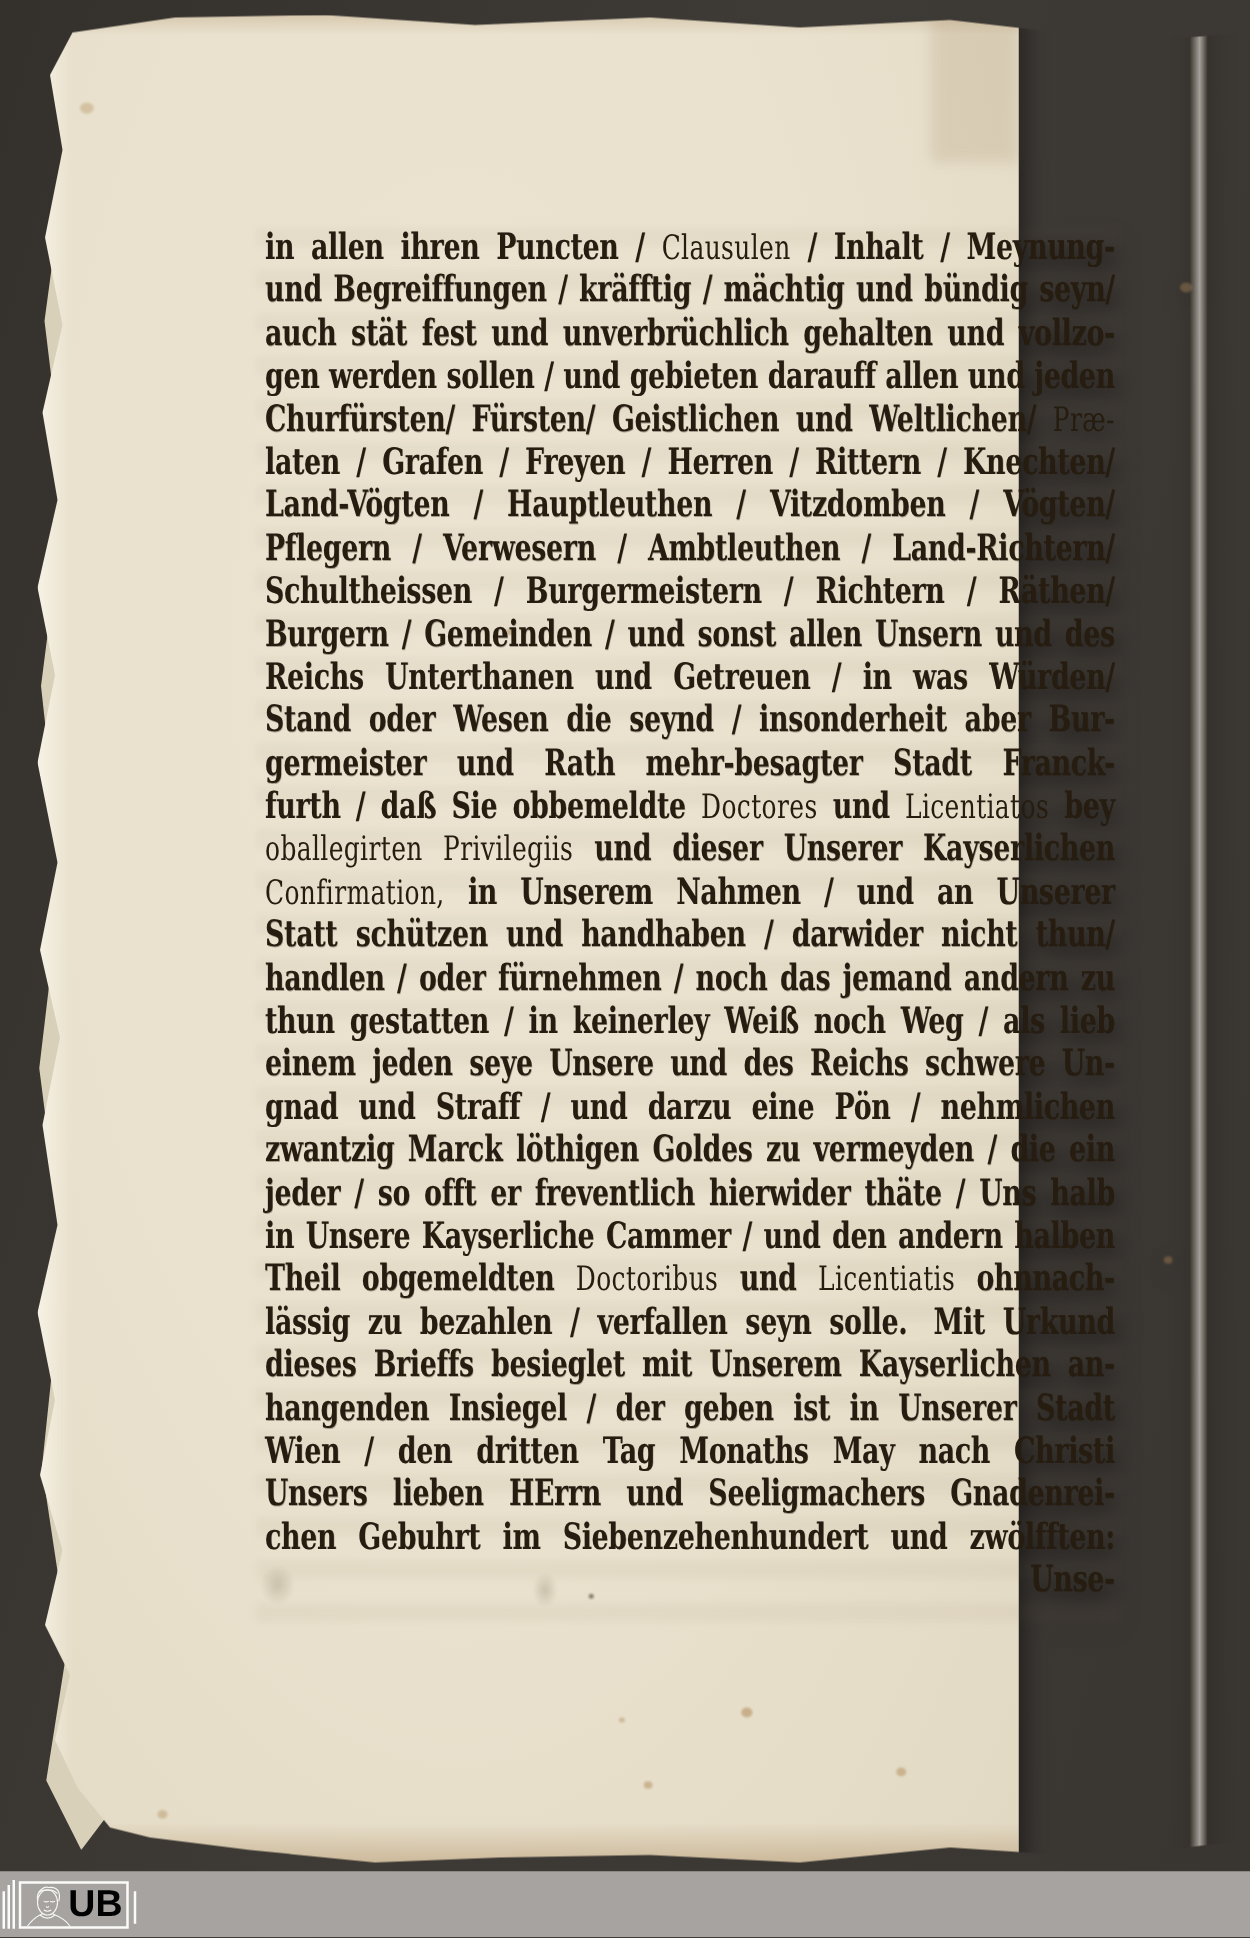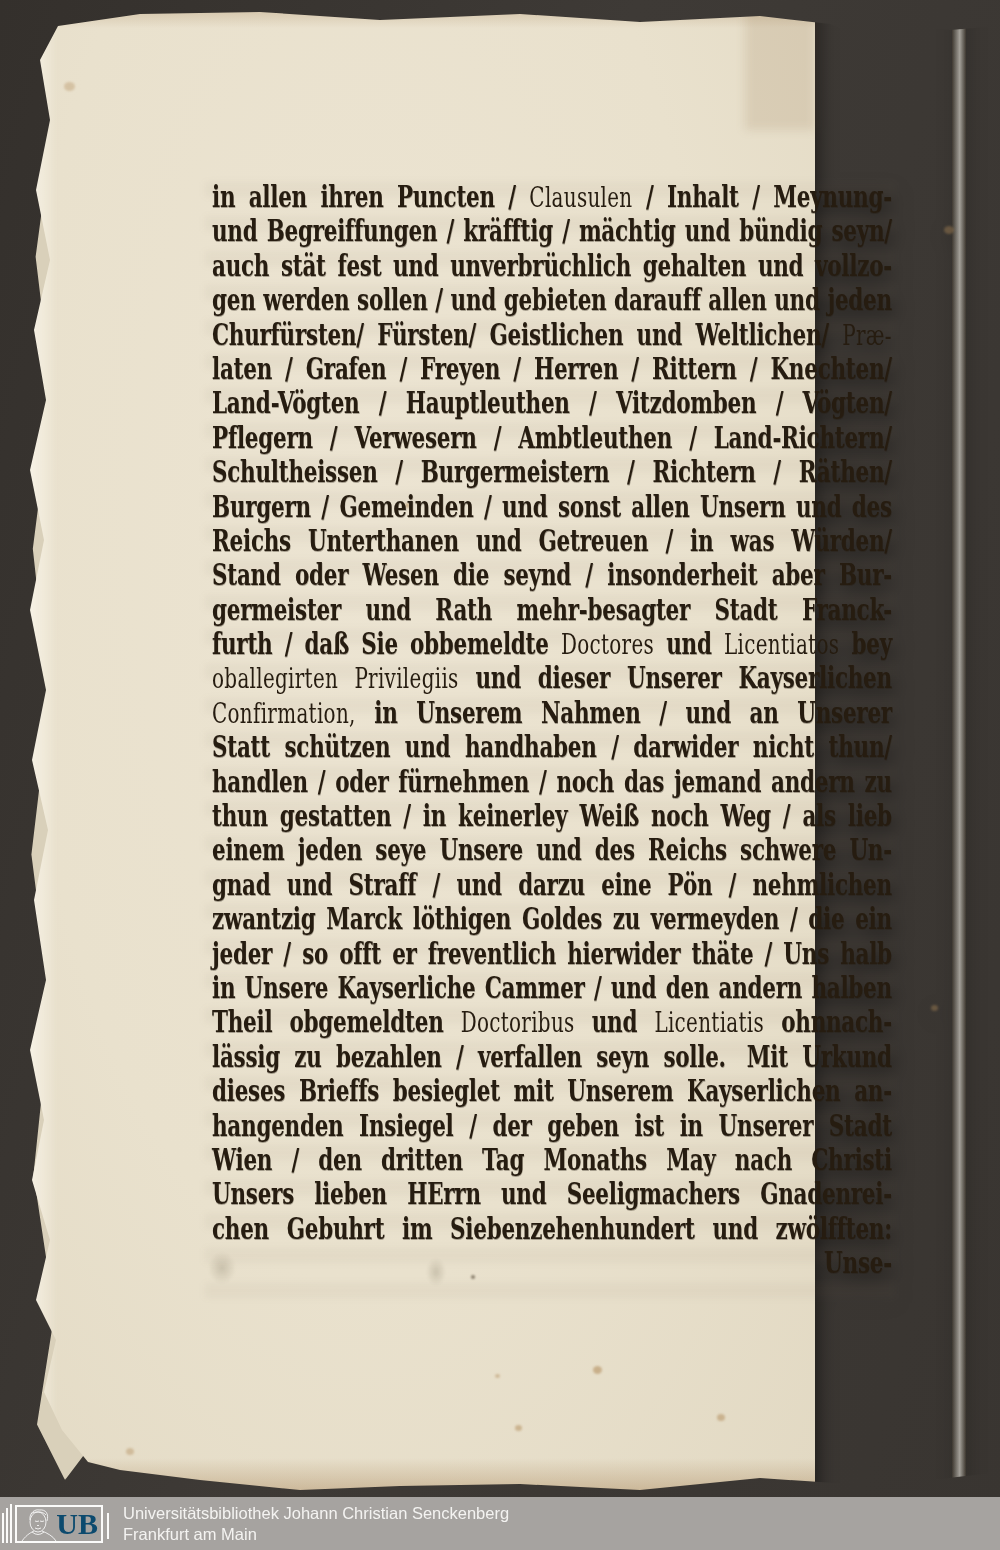--- a/index.html
+++ b/index.html
@@ -44,22 +44,22 @@
         text-align:justify;text-align-last:justify;
         text-shadow:0.5px 0.5px 0 rgba(38,28,16,0.35);}
   .line.align-right{text-align:right;text-align-last:right;}
   .line .antiqua{font-weight:400;letter-spacing:0.4px;font-size:27px;text-shadow:none;}
   
   #footer-bar{position:absolute;left:0;top:1497px;width:1000px;height:53px;
          background:#a6a3a0;font-family:"Liberation Sans",sans-serif;}
   .stripe{position:absolute;width:2px;background:#fbfbfa;}
   #logo-box{position:absolute;left:15px;top:8px;width:88px;height:38px;
          border:2px solid #fbfbfa;box-sizing:border-box;}
-  #logo-ub{position:absolute;right:3px;bottom:-2px;font-family:Liberation Serif, serif;
-         font-weight:700;font-size:30px;color:#0c4a6e;line-height:38px;}
+  #logo-ub{position:absolute;right:3px;bottom:-2px;font-family:Liberation Sans, sans-serif;
+         font-weight:700;font-size:30px;color:#000000;line-height:38px;}
   #logo-portrait{position:absolute;left:2px;top:1px;}
   #logo-sep{position:absolute;left:107px;top:16px;width:2px;height:26px;background:#fbfbfa;}
   #footer-text{position:absolute;left:123px;top:6px;color:#f4f3f1;font-size:16.5px;line-height:21px;}
 </style>
 </head>
 <body>
 
 <div id="stage">
 
   <div id="under-sheet"></div>
@@ -137,19 +137,15 @@
           <path d="M16 13 q2 1 4 0 M21 13 q2 1 4 0"></path>
           <path d="M18 17 q1 2 2 0 M16 20 q3 2 6 0"></path>
           <path d="M3 33 C8 26, 13 24, 15 23 M23 23 C28 25, 34 28, 37 33"></path>
           <path d="M13 24 q6 5 12 0"></path>
         </g>
       </svg>
       <span id="logo-ub">UB</span>
     </div>
     <div id="logo-sep"></div>
 
-    <div id="footer-text">
-      <div>Universitätsbibliothek Johann Christian Senckenberg</div>
-      <div>Frankfurt am Main</div>
-    </div>
   </div>
 
 </div>
 
 </body></html>

